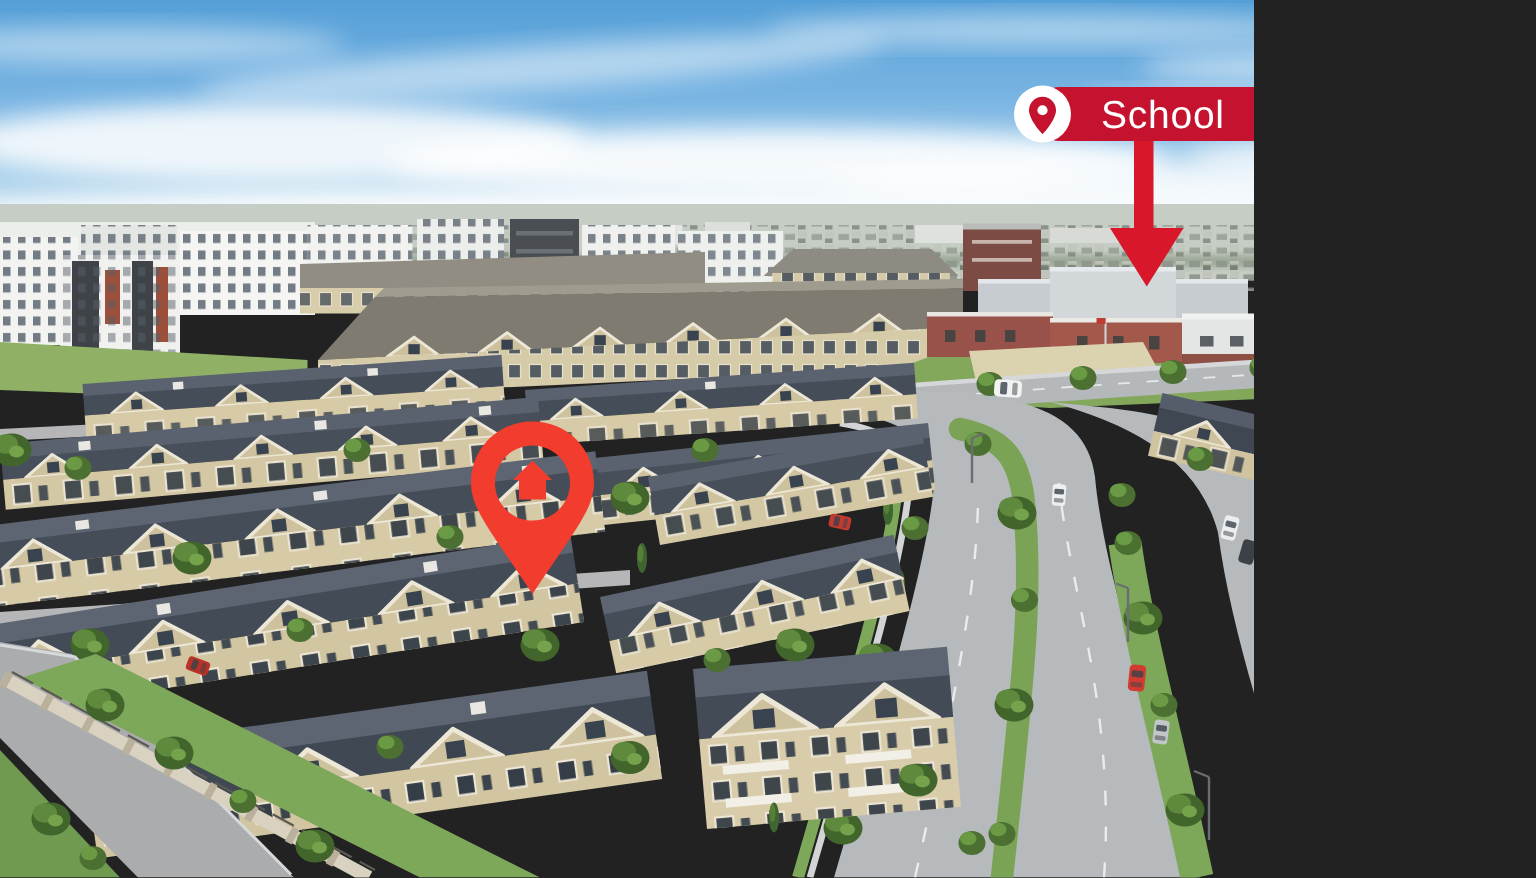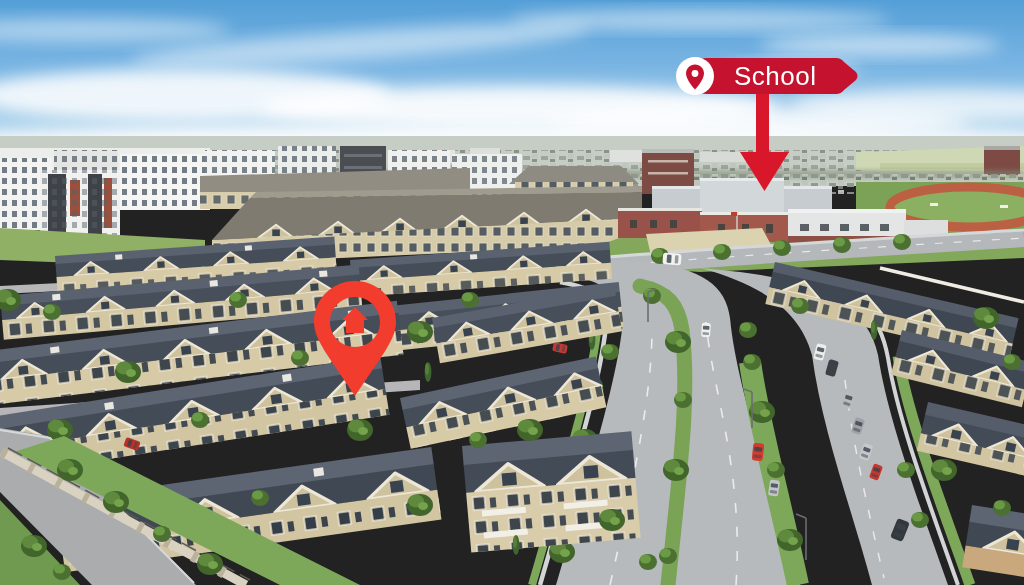--- a/index.html
+++ b/index.html
@@ -1,16 +1,16 @@
 <!DOCTYPE html>
 <html><head>
 <meta charset="utf-8">
 <style>
   html,body{margin:0;padding:0;background:#222;}
-  .stage{position:relative;width:1024px;height:585px;overflow:hidden;
+  .stage{position:relative;width:836px;height:585px;overflow:hidden;
          font-family:"Liberation Sans", sans-serif;}
   .stage svg{display:block;}
   text{font-family:"Liberation Sans", sans-serif;}
 </style>
 </head>
 <body>
 
 <div class="stage">
 <svg width="1024" height="585" viewBox="0 0 1024 585" xmlns="http://www.w3.org/2000/svg">
   <defs>

